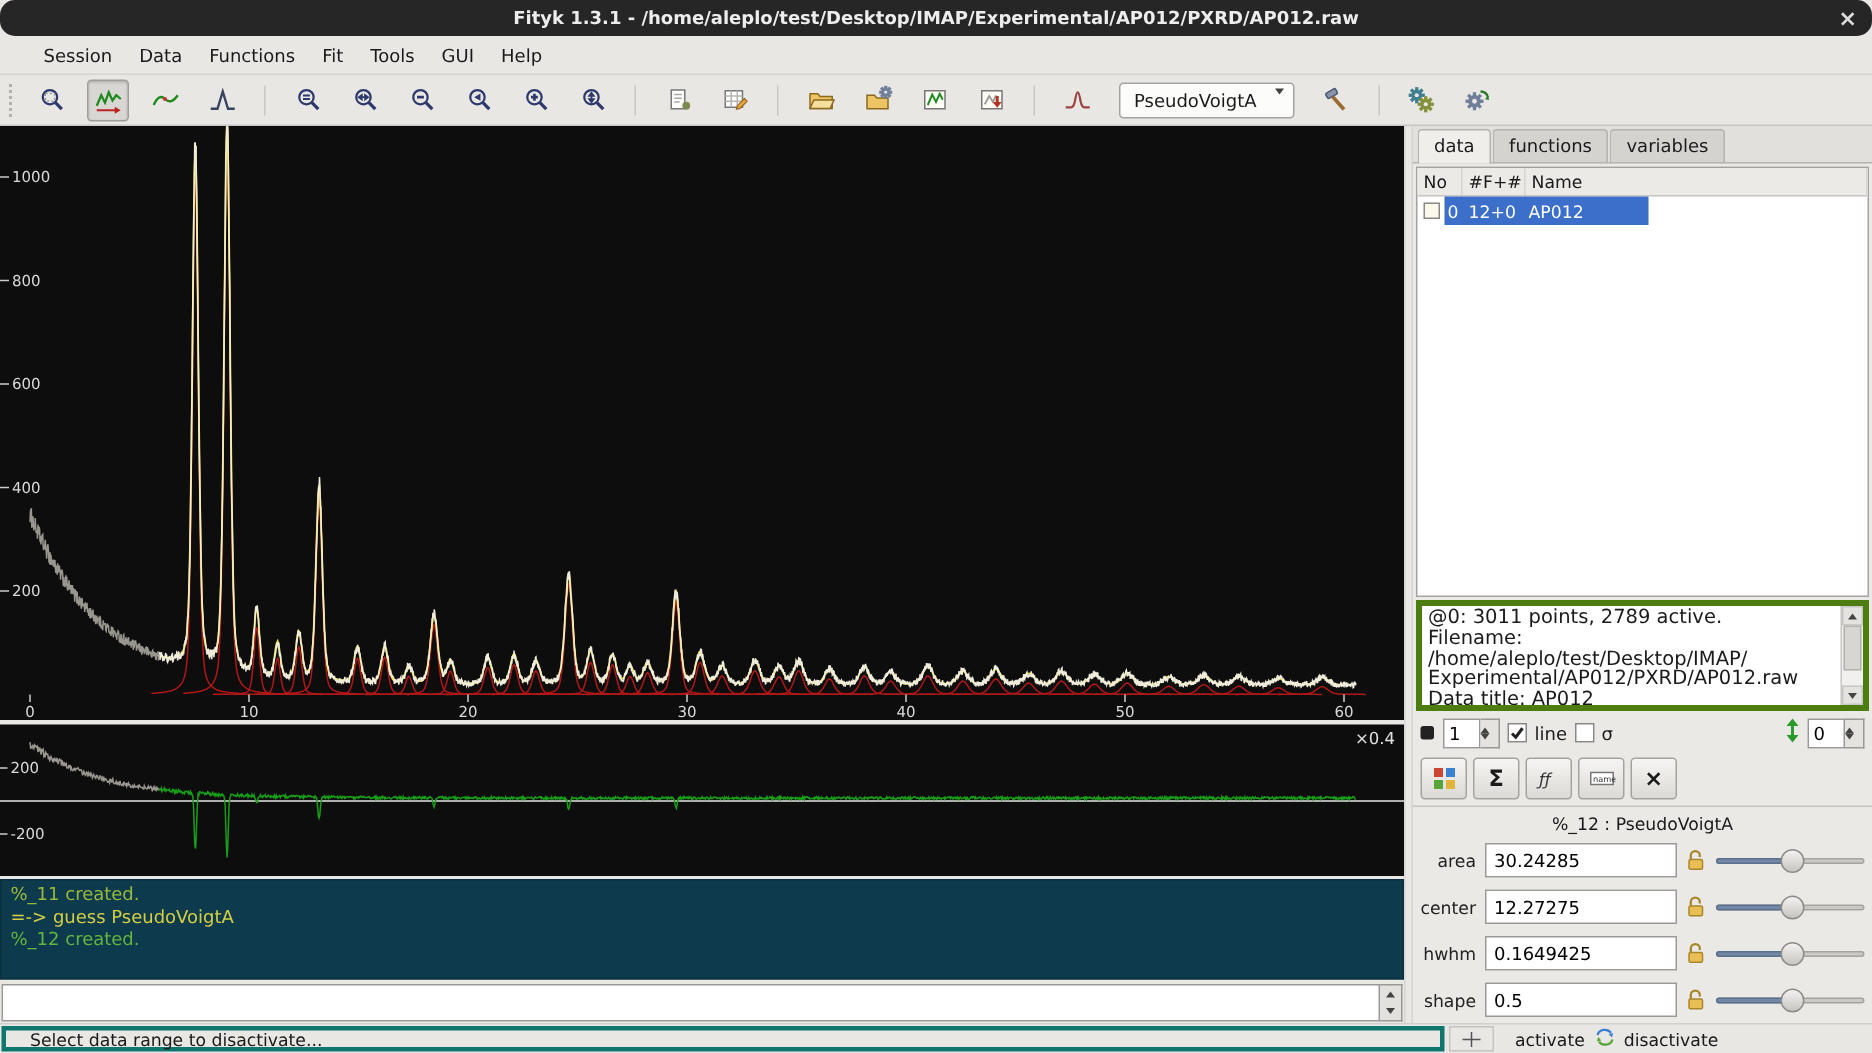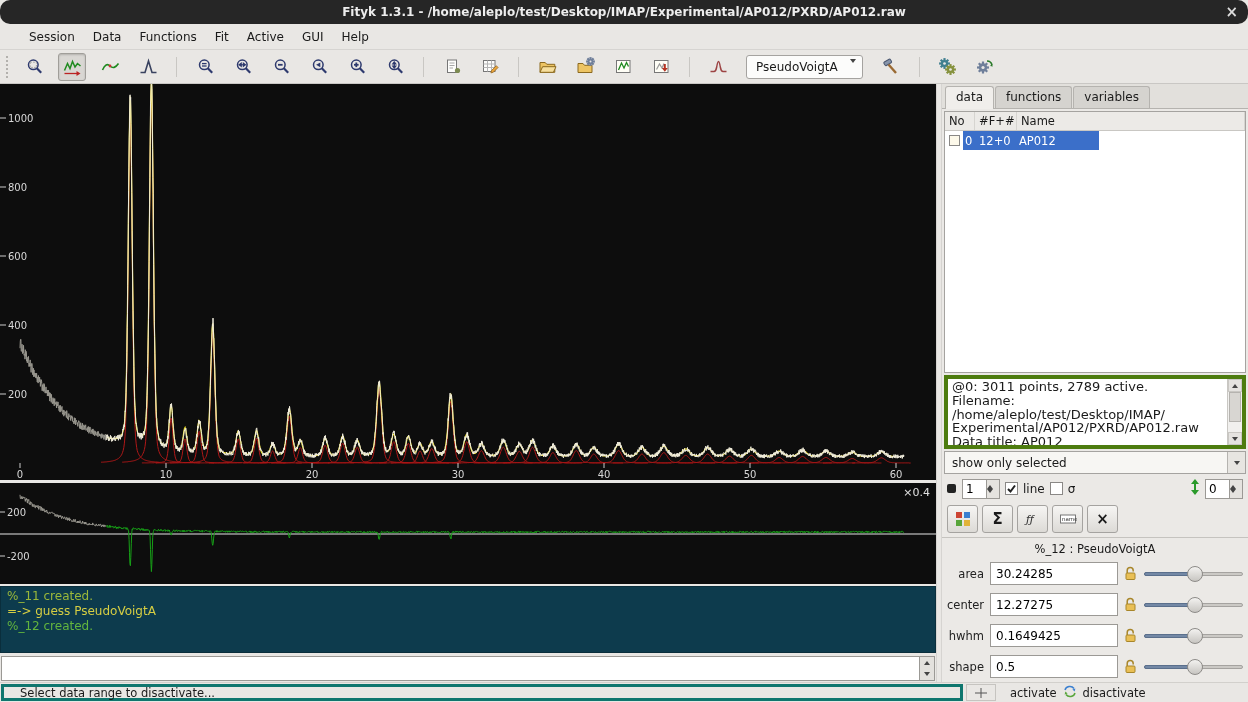--- a/index.html
+++ b/index.html
@@ -121,21 +121,21 @@
   <div class="titlebar">
     <span>Fityk 1.3.1 - /home/aleplo/test/Desktop/IMAP/Experimental/AP012/PXRD/AP012.raw</span>
     <span class="close">×</span>
   </div>
 
   <div class="menubar">
     <span class="mi">Session</span>
     <span class="mi">Data</span>
     <span class="mi">Functions</span>
     <span class="mi">Fit</span>
-    <span class="mi">Active</span>
+    <span class="mi">Tools</span>
     <span class="mi">GUI</span>
     <span class="mi">Help</span>
   </div>
 
   <div class="toolbar">
     <div class="grip"></div>
     <div id="tb-buttons" style="display:flex;align-items:center;gap:10px;">
         <div class="tb">
           <svg width="19" height="19" viewBox="0 0 19 19">
             <g fill="none" stroke="#2e3a6e" stroke-width="1.5">
@@ -487,28 +487,20 @@
             </div>
           <div class="vs-track">
               <div class="vs-thumb"></div>
             </div>
           <div class="vs-btn">
               <span class="tri-dn"></span>
             </div>
         </div>
       </div>
 
-      <div class="drop-row">
-        <div class="dropdown">
-          <span>show only selected</span>
-          <span class="dbtn">
-              <span class="tri-dn"></span>
-            </span>
-        </div>
-      </div>
 
       <div class="ctrl-row">
         <span class="pt-icon"></span>
         <span class="spin">
           <input value="1" style="">
           <span class="sarr">
               <span class="tri-up"></span>
               <span class="tri-dn"></span>
             </span>
         </span>

